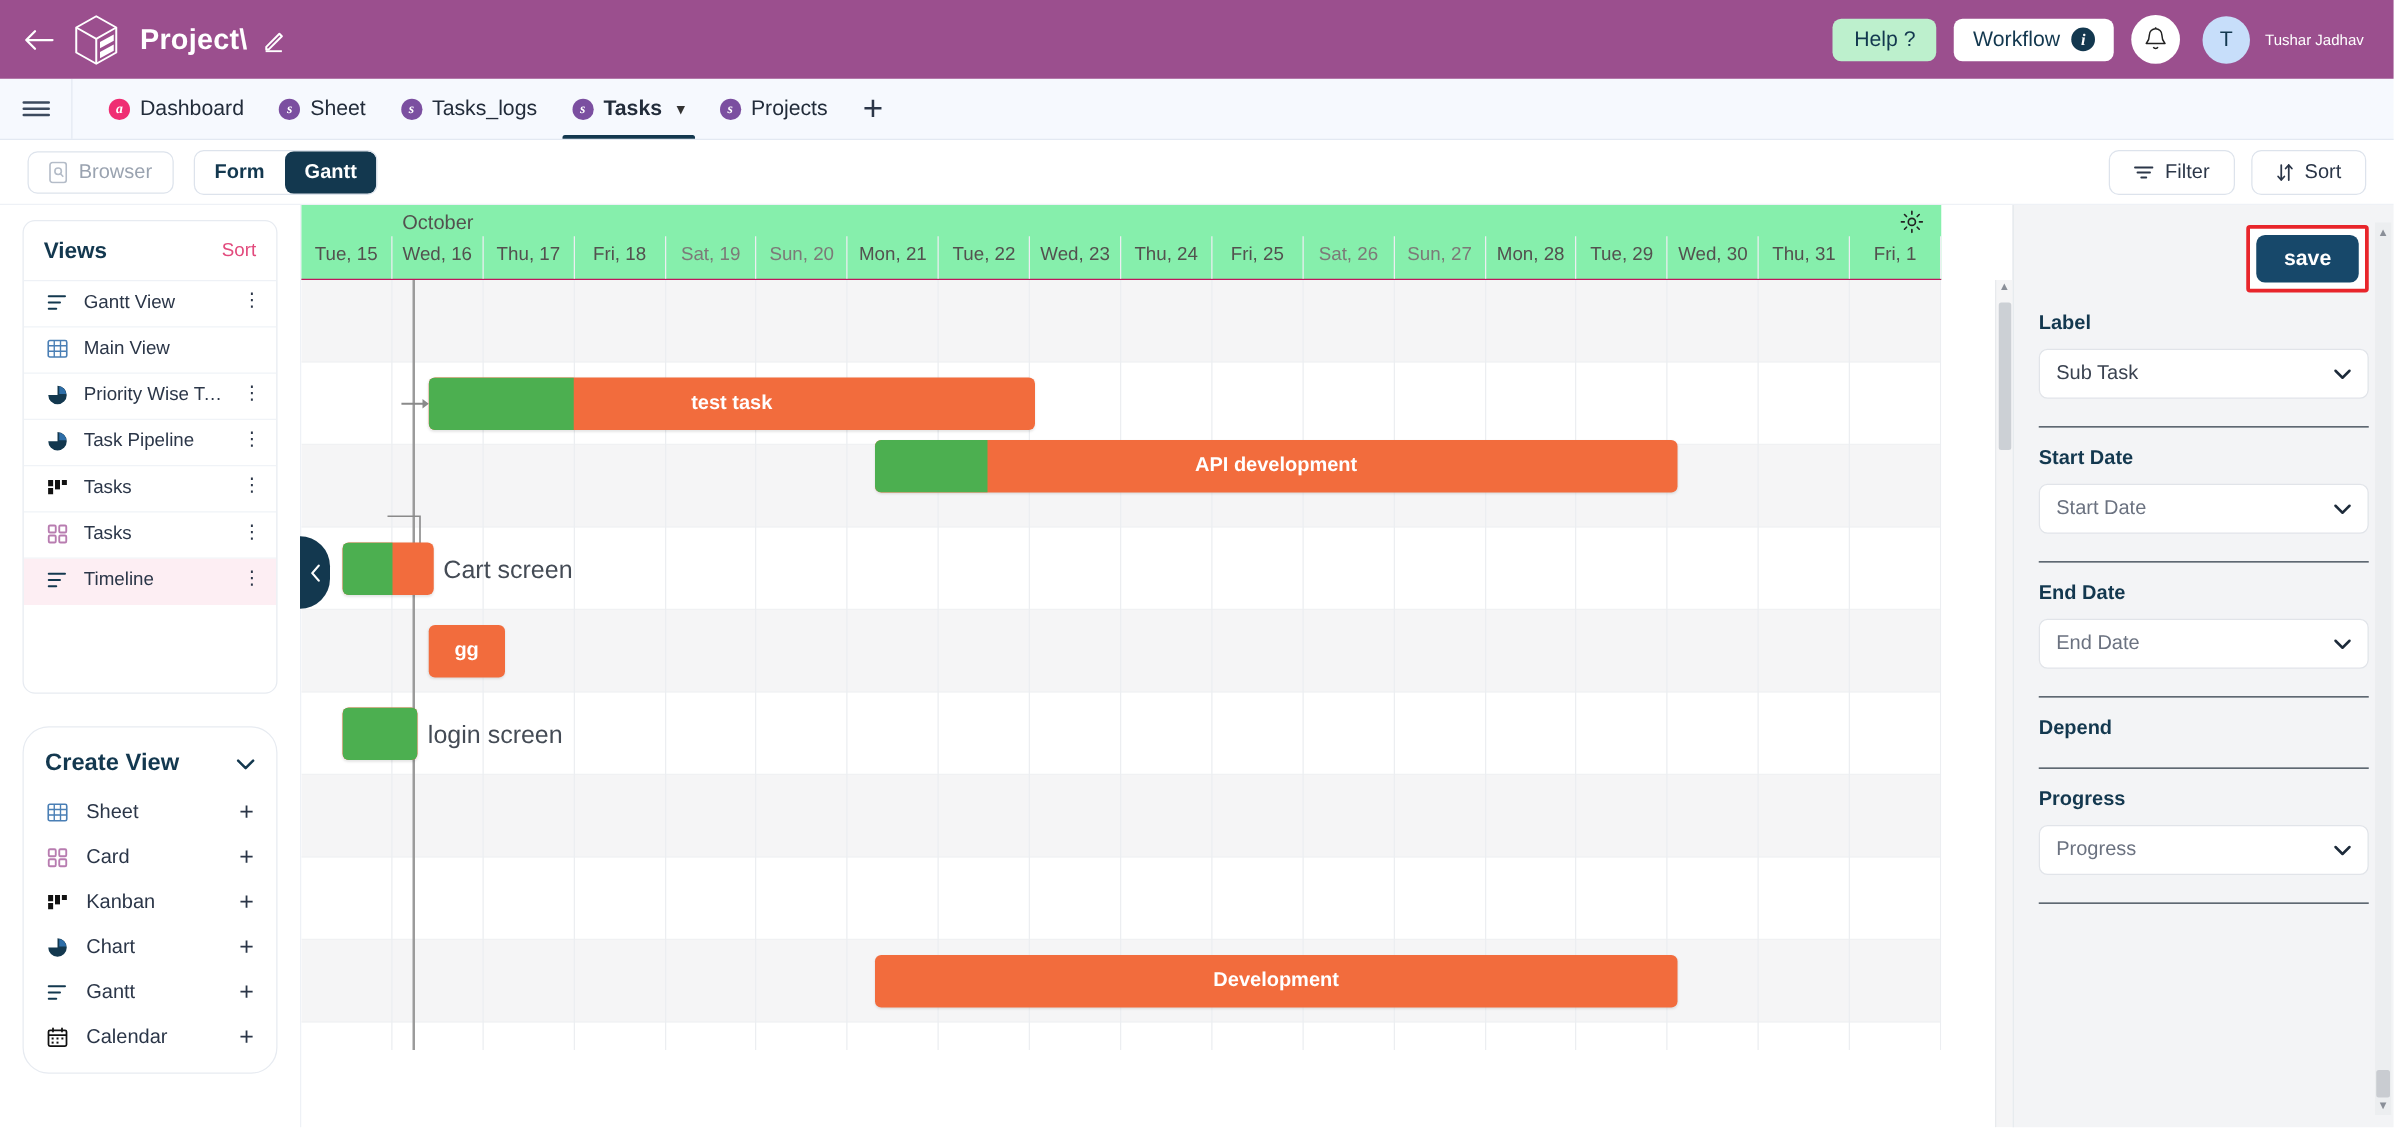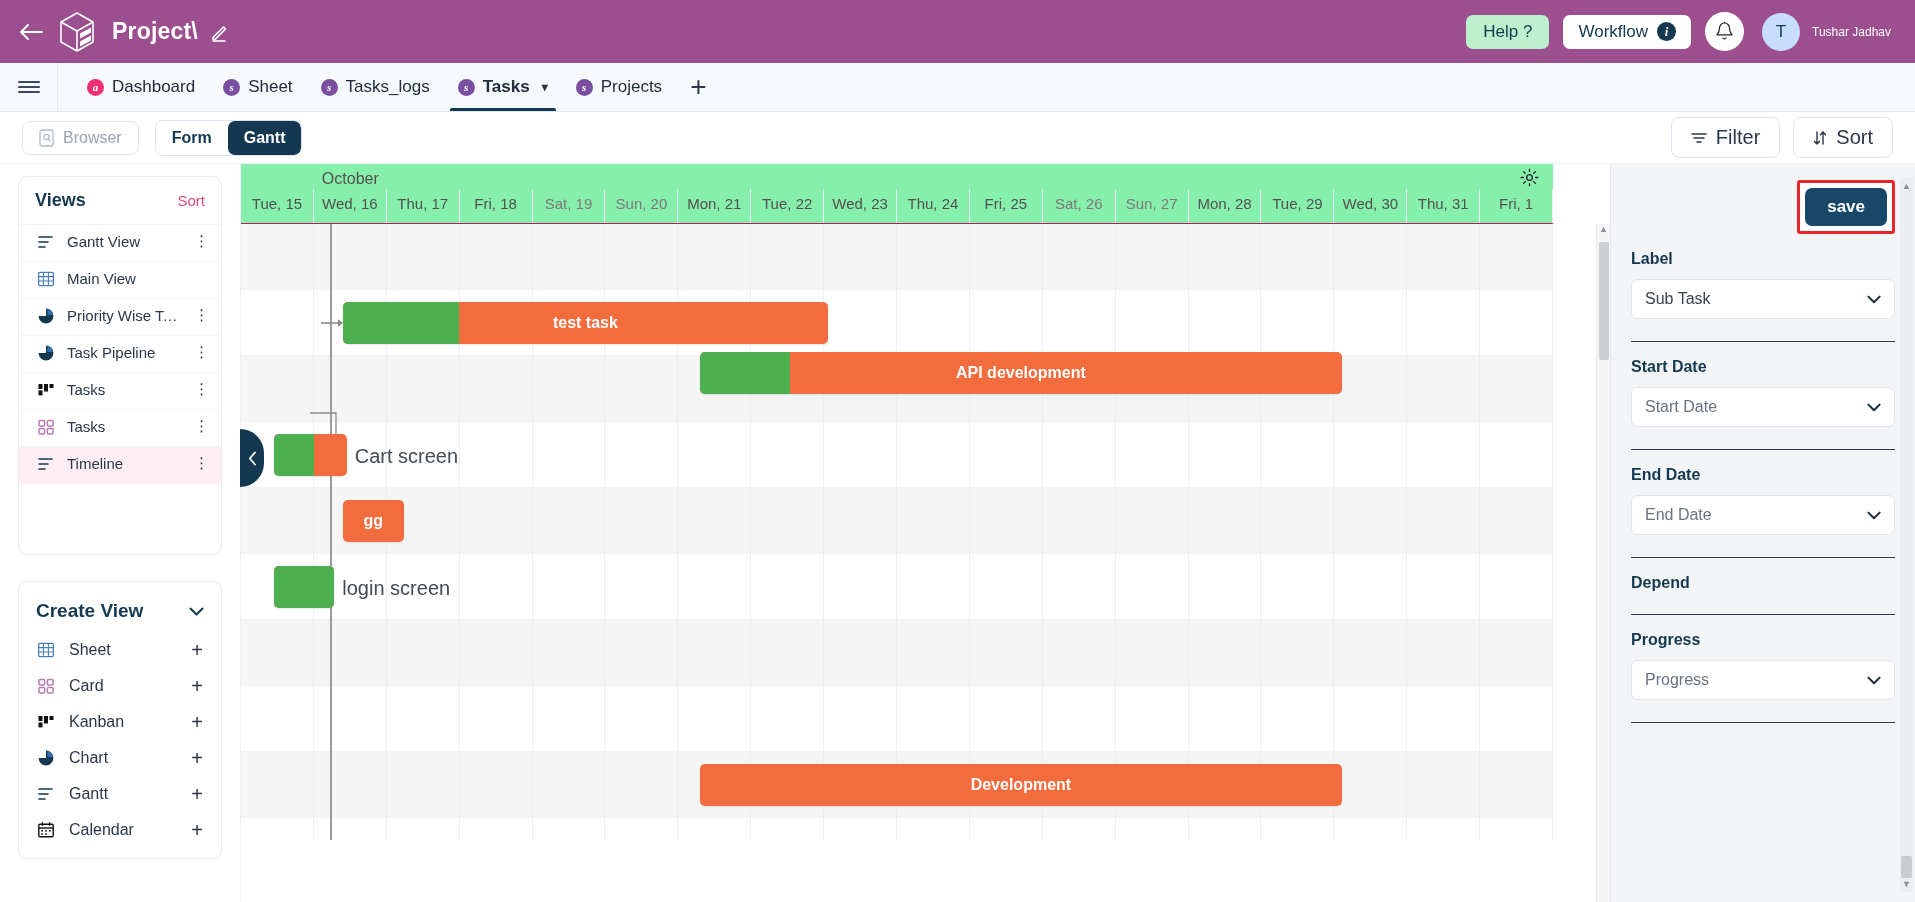--- a/index.html
+++ b/index.html
@@ -94,21 +94,21 @@
     overflow: hidden; background: #fff;
   }
   .segctl button {
     border: none; background: transparent; font-size: 16px; padding: 8px 16px;
     color: #13384f; cursor: pointer; font-weight: bold; font-family: inherit;
   }
   .segctl button.active { background: #13384f; color: #fff; border-radius: 7px; }
   .toolbar-right { margin-left: auto; display: flex; gap: 13px; }
   .tb-btn {
     display: flex; align-items: center; gap: 9px; border: 1px solid #dde3ec;
-    border-radius: 8px; padding: 8px 19px; font-size: 20px; color: #2b3648; background: #fff; cursor: pointer;
+    border-radius: 8px; padding: 8px 19px; font-size: 16px; color: #2b3648; background: #fff; cursor: pointer;
     font-family: inherit;
   }
 
   
   .body-wrap { display: flex; height: calc(902px - 63px - 49px - 52px); }
 
   
   .sidebar { width: 240px; background: #fff; padding: 12px 18px 0 18px; position: relative; }
   .panel {
     border: 1px solid #e7ebf1; border-radius: 10px; background: #fff; overflow: hidden;
@@ -123,21 +123,21 @@
     display: flex; align-items: flex-start; gap: 12px; padding: 8px 12px 8px 18px;
     border-bottom: 1px solid #f0f3f7; cursor: pointer; font-size: 15px; color: #2b3648;
     min-height: 37px;
   }
   .view-item:last-child { border-bottom: none; }
   .view-item.selected { background: #fdeef3; }
   .view-item .vname { flex: 1; white-space: nowrap; overflow: hidden; text-overflow: ellipsis; }
   .kebab { color: #2b3648; font-size: 15px; letter-spacing: 0; line-height: 1; cursor: pointer; }
   .views-list-pad { min-height: 70px; }
 
-  .create-panel { margin-top: 26px; border: 1px solid #e7ebf1; border-radius: 9px; background:#fff; padding: 6px 0 10px 0;}
+  .create-panel { margin-top: 26px; border: 1px solid #e7ebf1; border-radius: 21px; background:#fff; padding: 6px 0 10px 0;}
   .create-head {
     display: flex; align-items: center; justify-content: space-between;
     padding: 12px 17px 10px 17px;
   }
   .create-head .title { font-size: 19px; font-weight: bold; color: #13384f; }
   .create-item {
     display: flex; align-items: center; gap: 14px; padding: 6px 18px; cursor: pointer;
     font-size: 16px; color: #2b3648; min-height: 36px;
   }
   .create-item .cname { flex: 1; }

